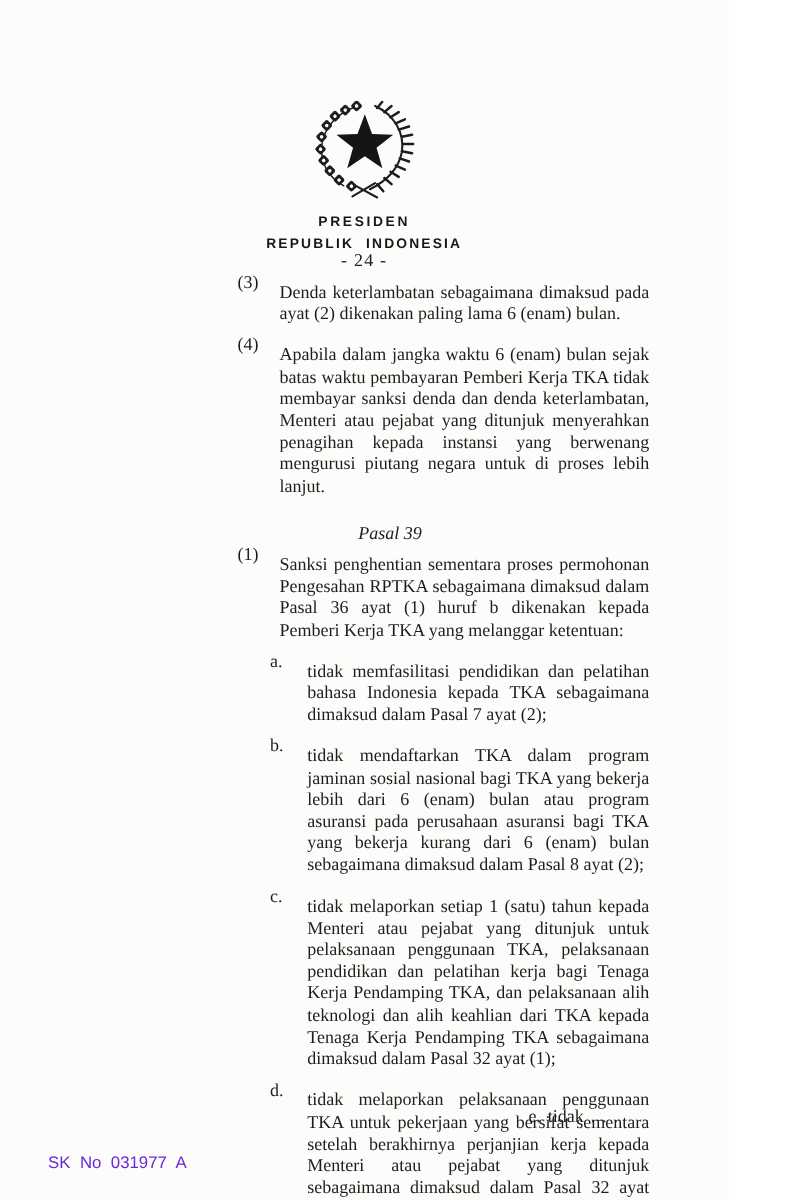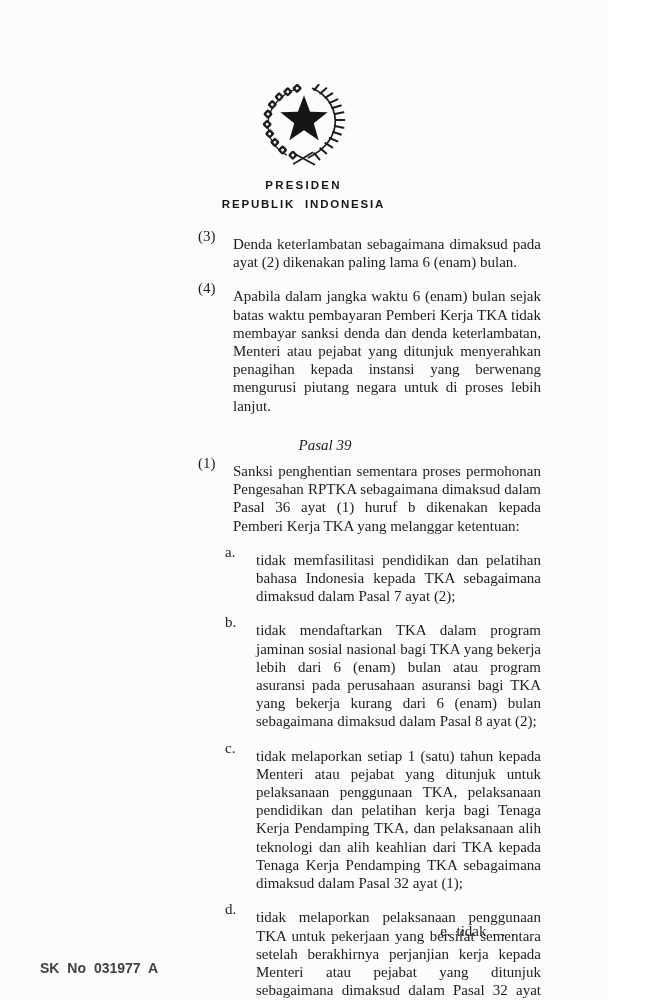--- a/index.html
+++ b/index.html
@@ -66,22 +66,21 @@
     font-size: 15px;
     word-spacing: 2px;
   }
   .doc-code {
     position: absolute;
     top: 960px;
     left: 40px;
     font-family: "Liberation Sans", sans-serif;
     font-size: 14px;
     word-spacing: 4px;
-    color: #404040;
-    font-weight: bold;
+    color: #6d28d9;
   }
 </style>
 </head>
 <body>
 
 <div class="page">
 
   <svg class="seal" width="96" height="84" viewBox="0 0 112 98" aria-hidden="true">
 
     <path d="M47 6 C 30 11, 16 26, 14 44 C 13 60, 20 74, 36 83" fill="none" stroke="#1d1d1b" stroke-width="1.4"></path>
@@ -151,20 +150,21 @@
     <g stroke="#1d1d1b" stroke-width="2" stroke-linecap="round">
       <path d="M46 82 L 68 94"></path>
       <path d="M44 93 L 66 80"></path>
     </g>
 
     <polygon fill="#151513" points="56,13 63.1,32.3 83.6,33 67.4,45.7 73.1,65.5 56,54 38.9,65.5 44.6,45.7 28.4,33 48.9,32.3"></polygon>
   </svg>
 
   <div class="lh-line1">PRESIDEN</div>
   <div class="lh-line2">REPUBLIK INDONESIA</div>
+  <div class="page-number">- 24 -</div>
 
   <main class="content">
 
     <div class="ayat">
       <span class="num">(3)</span>
       <p class="txt">Denda keterlambatan sebagaimana dimaksud pada ayat (2) dikenakan paling lama 6 (enam) bulan.</p>
     </div>
 
     <div class="ayat">
       <span class="num">(4)</span>

